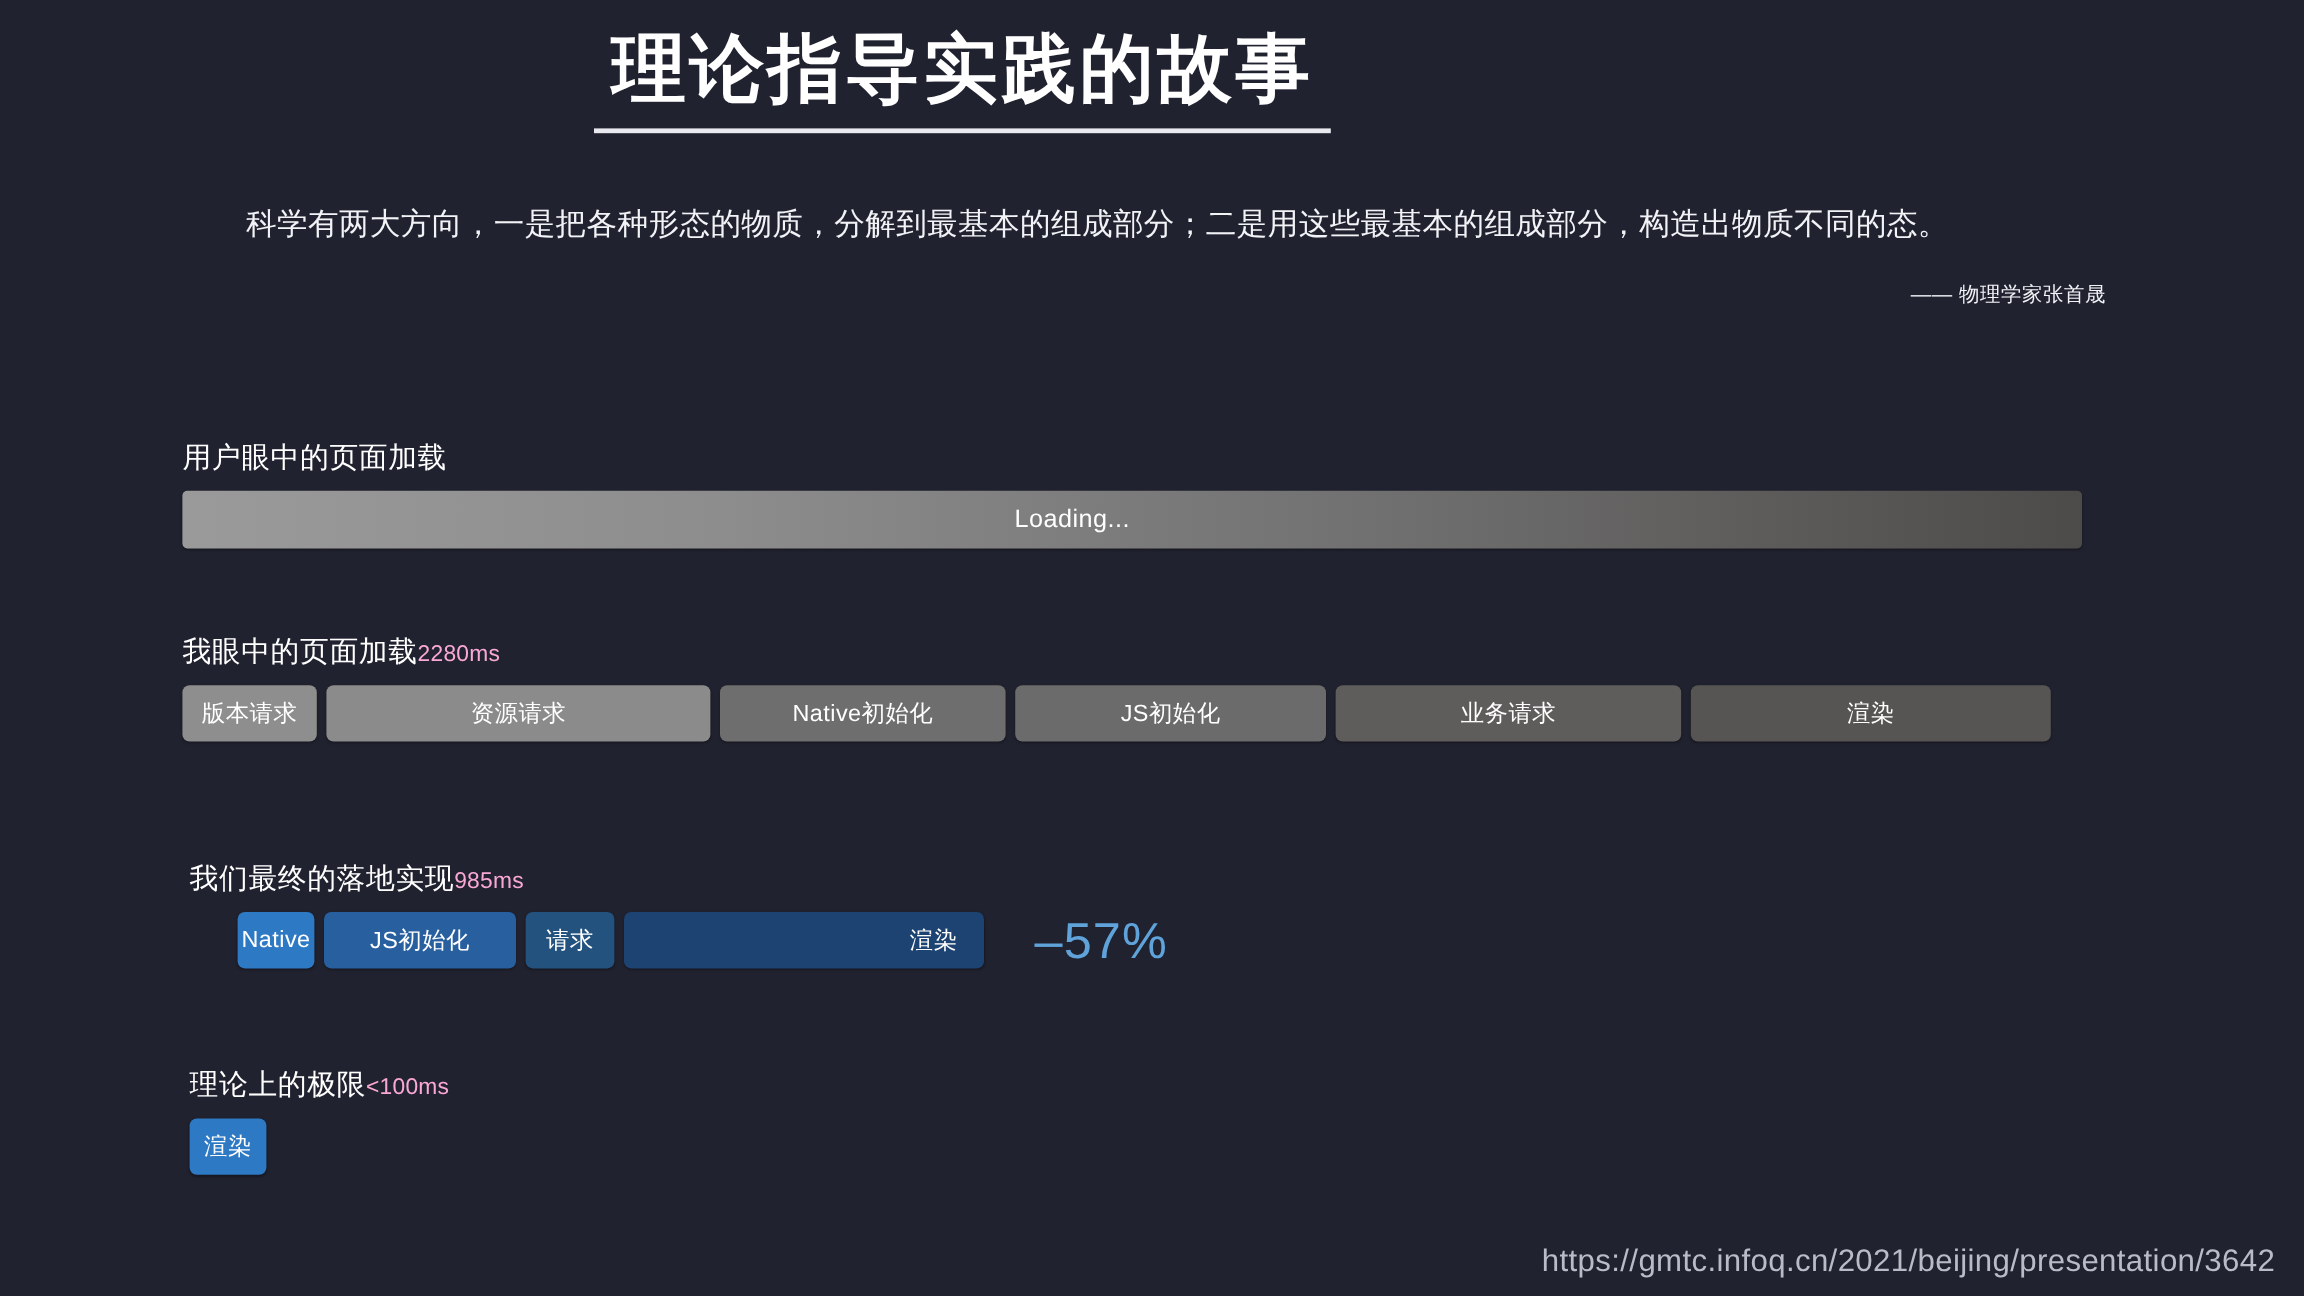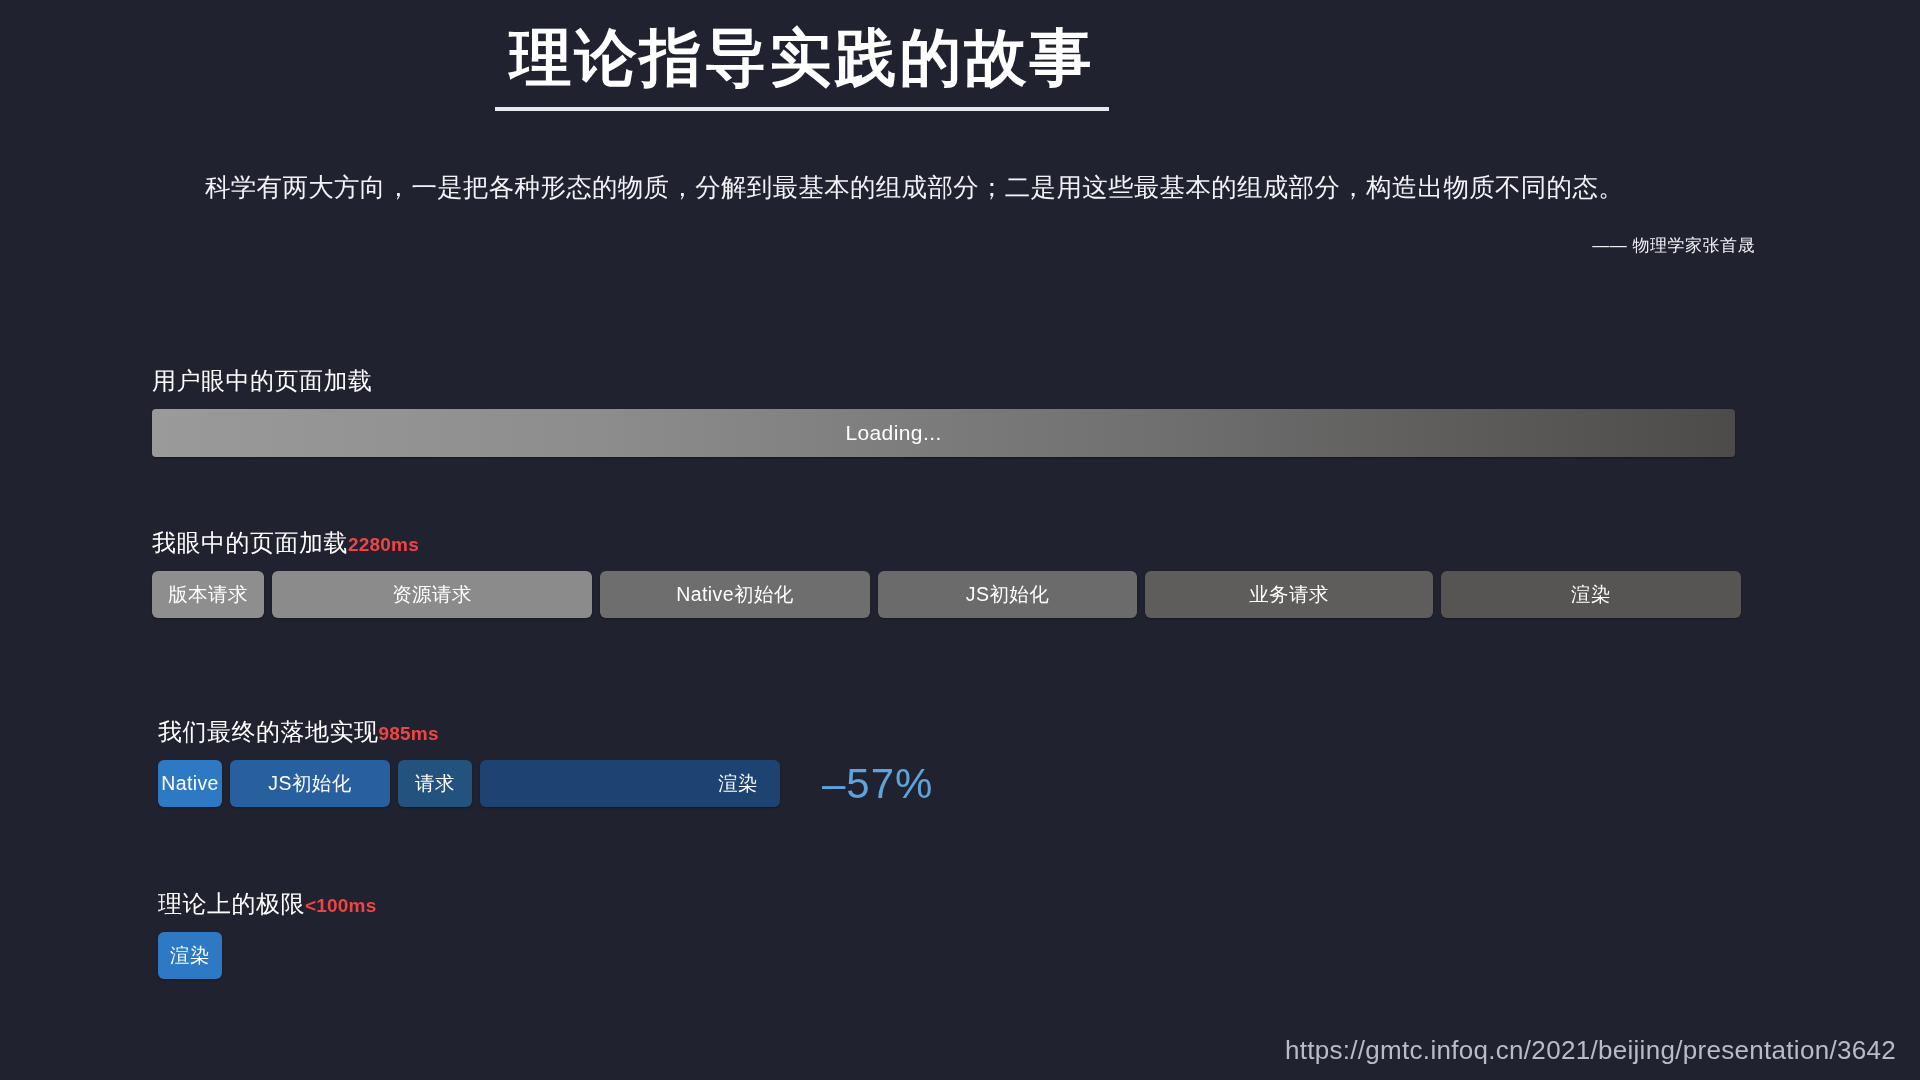--- a/index.html
+++ b/index.html
@@ -83,22 +83,22 @@
     margin-bottom: 12px;
   }
   .section-label {
     font-size: 24px;
     font-weight: 400;
     color: #ffffff;
     letter-spacing: 0.5px;
   }
   .section-time {
     font-size: 19px;
-    font-weight: 700;
-    color: #ef4444;
+    font-weight: 400;
+    color: #f9a8d4;
     letter-spacing: 0.2px;
   }
 
   
   .sec-loading { top: 365px; left: 152px; width: 1583px; }
   .loading-bar {
     width: 1583px;
     height: 48px;
     border-radius: 4px;
     background: linear-gradient(to right, #9a9a9a 0%, #8d8d8d 28%, #717171 62%, #4d4b49 100%);
@@ -134,20 +134,21 @@
     white-space: nowrap;
   }
 
   .sec-mine { top: 527px; left: 152px; }
   .sec-final { top: 716px; left: 158px; }
   .sec-limit { top: 888px; left: 158px; }
 
   .final-row {
     display: flex;
     align-items: center;
+    margin-left: 40px;
   }
   .pct {
     font-size: 42px;
     color: #5fa3da;
     letter-spacing: 1px;
     margin-left: 42px;
     line-height: 1;
     white-space: nowrap;
   }
 
@@ -193,21 +194,21 @@
       <span class="section-label">我眼中的页面加载</span>
       <span class="section-time">2280ms</span>
     </div>
     <div class="seg-row">
         <div class="seg" style="width: 112px; background: rgb(142, 142, 142);">
           <span>版本请求</span>
         </div>
         <div class="seg" style="width: 320px; background: rgb(139, 139, 139);">
           <span>资源请求</span>
         </div>
-        <div class="seg" style="width: 270px; background: rgb(110, 110, 110);">
+        <div class="seg" style="width: 238px; background: rgb(110, 110, 110);">
           <span>Native初始化</span>
         </div>
         <div class="seg" style="width: 259px; background: rgb(107, 107, 107);">
           <span>JS初始化</span>
         </div>
         <div class="seg" style="width: 288px; background: rgb(94, 93, 92);">
           <span>业务请求</span>
         </div>
         <div class="seg" style="width: 300px; background: rgb(86, 85, 83);">
           <span>渲染</span>

